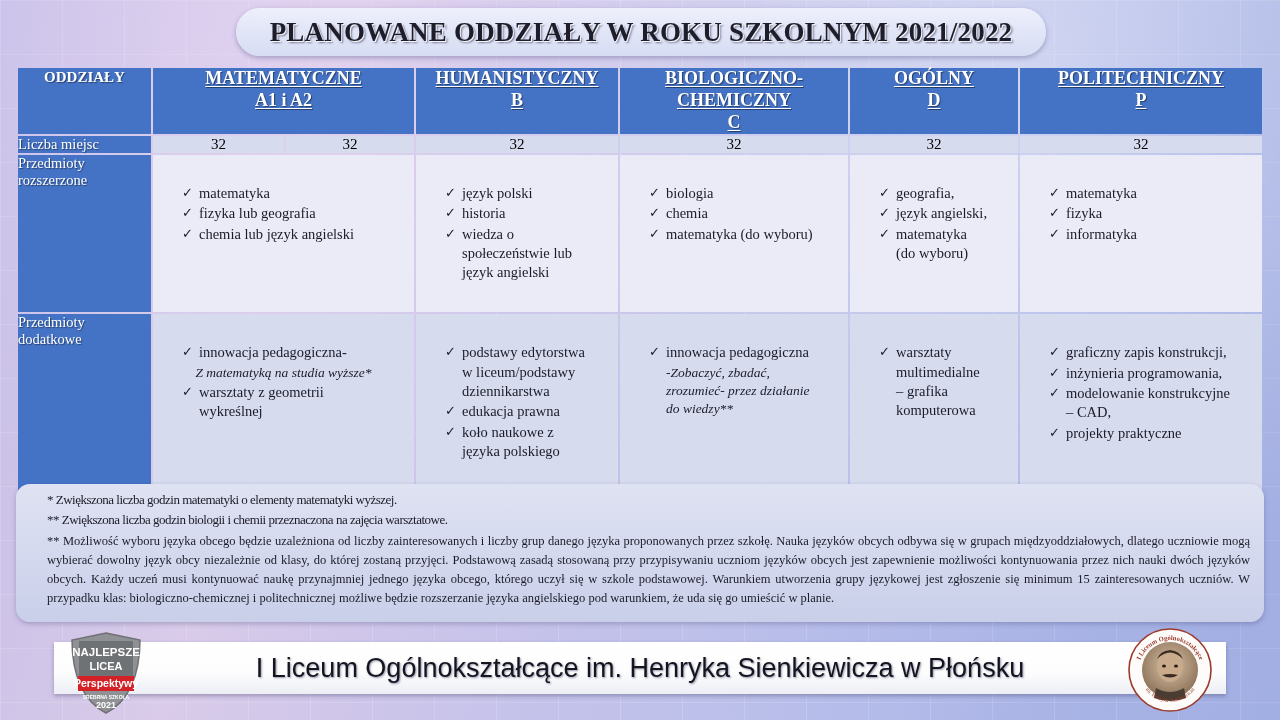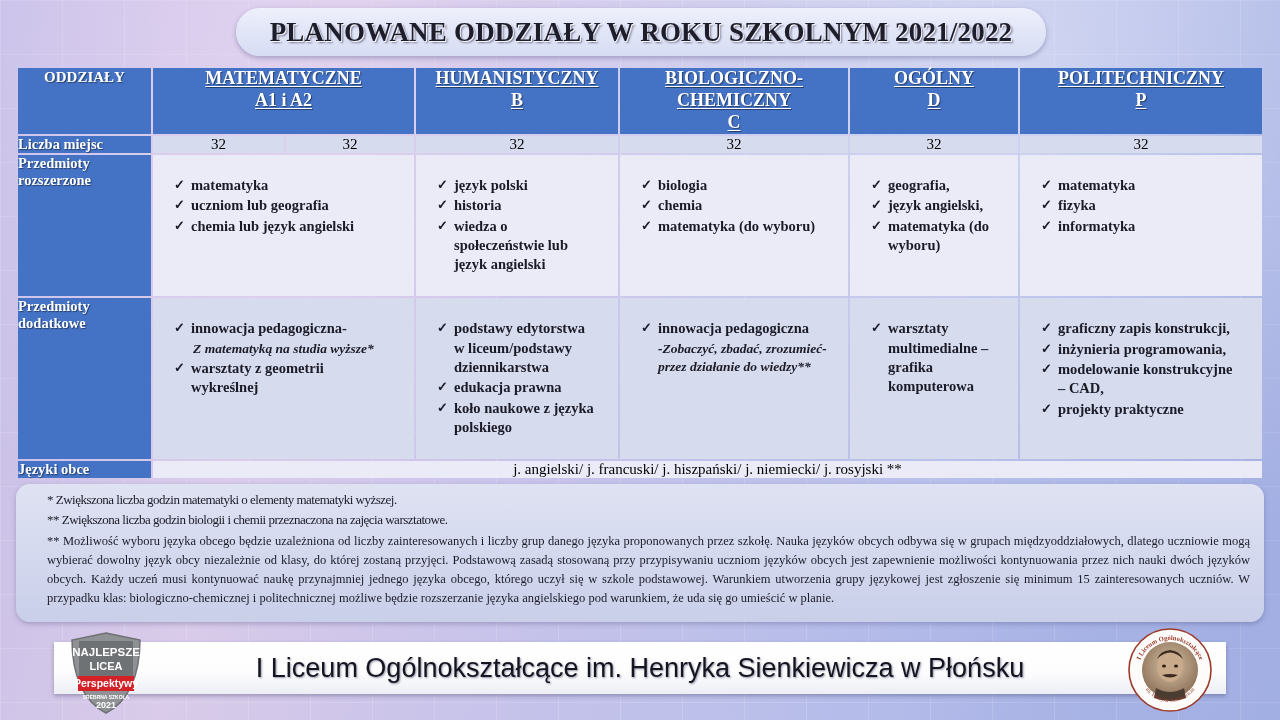--- a/index.html
+++ b/index.html
@@ -97,21 +97,21 @@
     line-height: 1.22;
     padding: 6px 4px;
     text-shadow: 1px 1px 1px rgba(0,0,0,.45);
   }
   .hdr u { text-decoration: underline; text-underline-offset: 2px; }
   .hdr-first { font-size: 15px; }
 
   .rowlbl {
     background: #4472c4;
     color: #ffffff;
-    font-weight: bold;
+    font-weight: normal;
     font-size: 14.5px;
     line-height: 1.18;
     padding: 5px 7px 5px 8px;
     text-align: left;
     vertical-align: top;
     text-shadow: 1px 1px 1px rgba(0,0,0,.45);
   }
   .rowlbl-mid { vertical-align: middle; }
 
   .cell {
@@ -132,23 +132,22 @@
   .cell-lang {
     text-align: center;
     vertical-align: middle;
     background: #eaebf7;
     font-size: 15px;
     padding: 5px 4px;
   }
 
   ul.chk {
     list-style: none;
-    margin: 8px;
+    margin: 16px;
     padding: 13px;
-    font-weight: bold;
   }
   ul.chk > li {
     position: relative;
     padding-left: 17px;
     margin: 0 0 1px 0;
   }
   ul.chk > li::before {
     content: "\2713";
     position: absolute;
     left: 0;
@@ -286,21 +285,21 @@
   </tr>
 
   <tr>
     <td class="rowlbl">
       <span>Przedmioty</span><br>
       <span>rozszerzone</span>
     </td>
     <td class="cell" colspan="2">
       <ul class="chk">
         <li>matematyka</li>
-        <li>uczniom lub geografia</li>
+        <li>fizyka lub geografia</li>
         <li>chemia lub język angielski</li>
       </ul>
     </td>
     <td class="cell">
       <ul class="chk">
         <li>język polski</li>
         <li>historia</li>
         <li>wiedza o społeczeństwie lub język angielski</li>
       </ul>
     </td>

